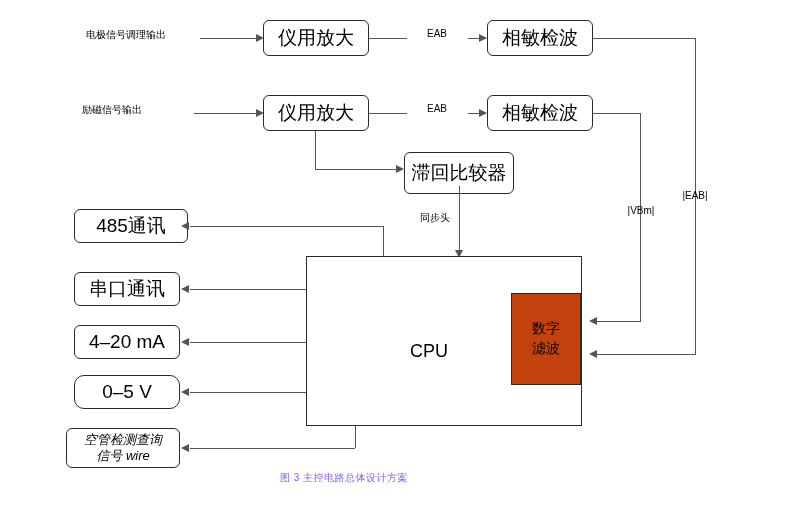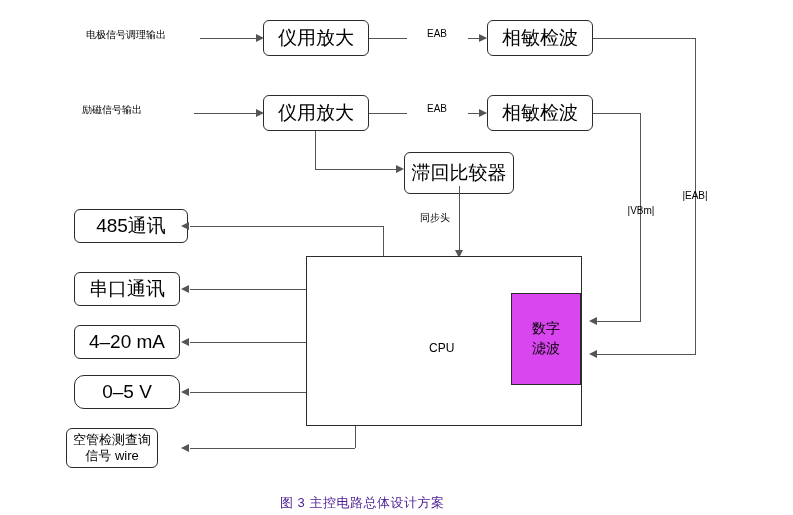--- a/index.html
+++ b/index.html
@@ -34,43 +34,42 @@
     position: absolute;
     box-sizing: border-box;
     border: 1px solid #2b2b2b;
     background: #ffffff;
     border-radius: 0;
   }
   .filterbox {
     position: absolute;
     box-sizing: border-box;
     border: 1px solid #2b2b2b;
-    background: #d946ef;
+    background: #c2410c;
     border-radius: 0;
     display: flex;
     align-items: center;
     justify-content: center;
     text-align: center;
     font-size: 14px;
     color: #000000;
     line-height: 1.4;
     white-space: pre-line;
   }
   .lbl {
     position: absolute;
     font-size: 10px;
     color: #000000;
     white-space: pre-line;
     text-align: center;
   }
   .cpu-label {
     position: absolute;
-    font-size: 12px;
+    font-size: 18px;
     color: #000000;
-    margin-left: 19px;
   }
   .hline {
     position: absolute;
     height: 0;
     border-top: 1px solid #555555;
   }
   .vline {
     position: absolute;
     width: 0;
     border-left: 1px solid #555555;
@@ -90,24 +89,23 @@
     border-bottom: 4px solid transparent;
     border-right: 8px solid #555555;
   }
   .arrow-d {
     border-left: 4px solid transparent;
     border-right: 4px solid transparent;
     border-top: 8px solid #555555;
   }
   .caption {
     position: absolute;
-    font-size: 13px;
-    color: #4c1d95;
+    font-size: 10px;
+    color: #8b5cf6;
     letter-spacing: 0.5px;
-    margin-top: 23px;
   }
 </style>
 </head>
 <body>
 
 <div id="root">
 
   <div class="lbl" style="left:52px; top:28px; width:148px;">电极信号调理输出</div>
 
   <div class="hline" style="left:200px; top:38px; width:58px;"></div>
@@ -175,21 +173,21 @@
   <div class="arrow-l" style="left:181px; top:285px;"></div>
 
   <div class="box" style="left:74px; top:325px; width:106px; height:34px;">4–20 mA</div>
   <div class="hline" style="left:190px; top:342px; width:116px;"></div>
   <div class="arrow-l" style="left:181px; top:338px;"></div>
 
   <div class="box" style="left:74px; top:375px; width:106px; height:34px;border-radius:10px;">0–5 V</div>
   <div class="hline" style="left:190px; top:392px; width:116px;"></div>
   <div class="arrow-l" style="left:181px; top:388px;"></div>
 
-  <div class="box" style="left:66px; top:428px; width:92px; height:40px; font-size:13px;">空管检测查询
+  <div class="box" style="left:66px; top:428px; width:114px; height:40px; font-size:13px;font-style:italic;">空管检测查询
 信号 wire</div>
   <div class="vline" style="left:355px; top:426px; height:22px;"></div>
   <div class="hline" style="left:190px; top:448px; width:165px;"></div>
   <div class="arrow-l" style="left:181px; top:444px;"></div>
 
   <div class="caption" style="left:280px; top:471px;">图 3   主控电路总体设计方案</div>
 
 </div>
 
 </body></html>

